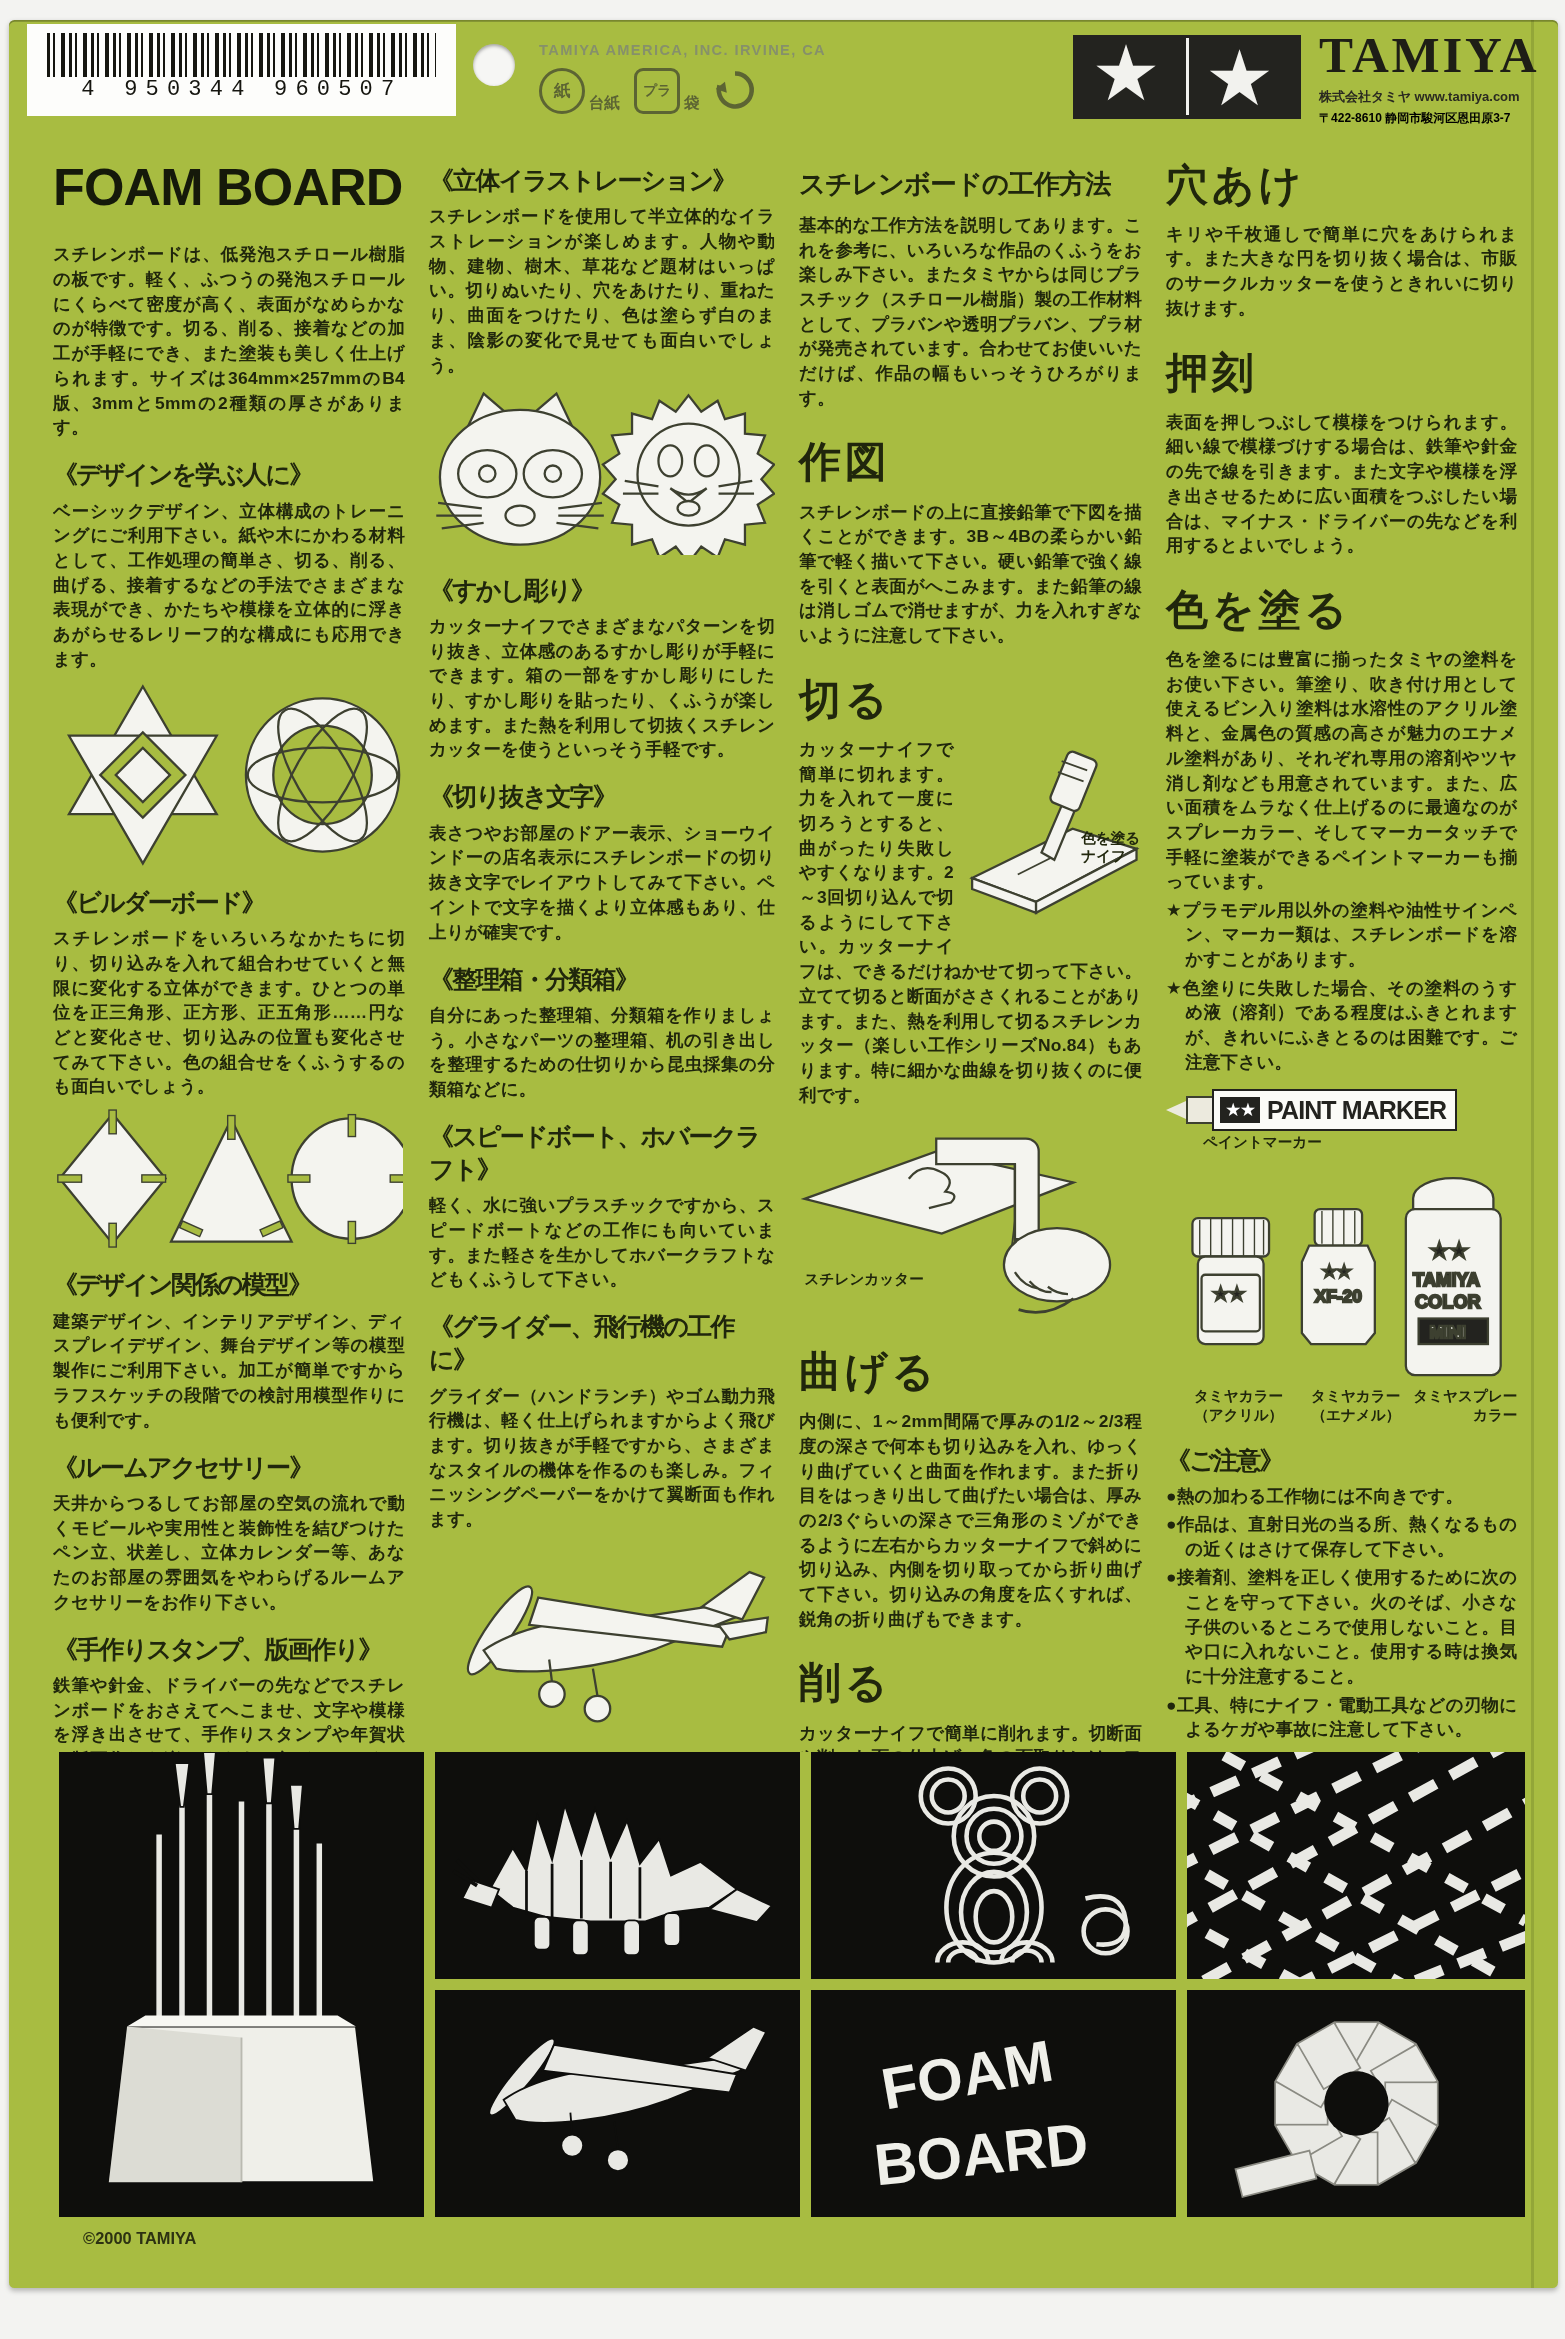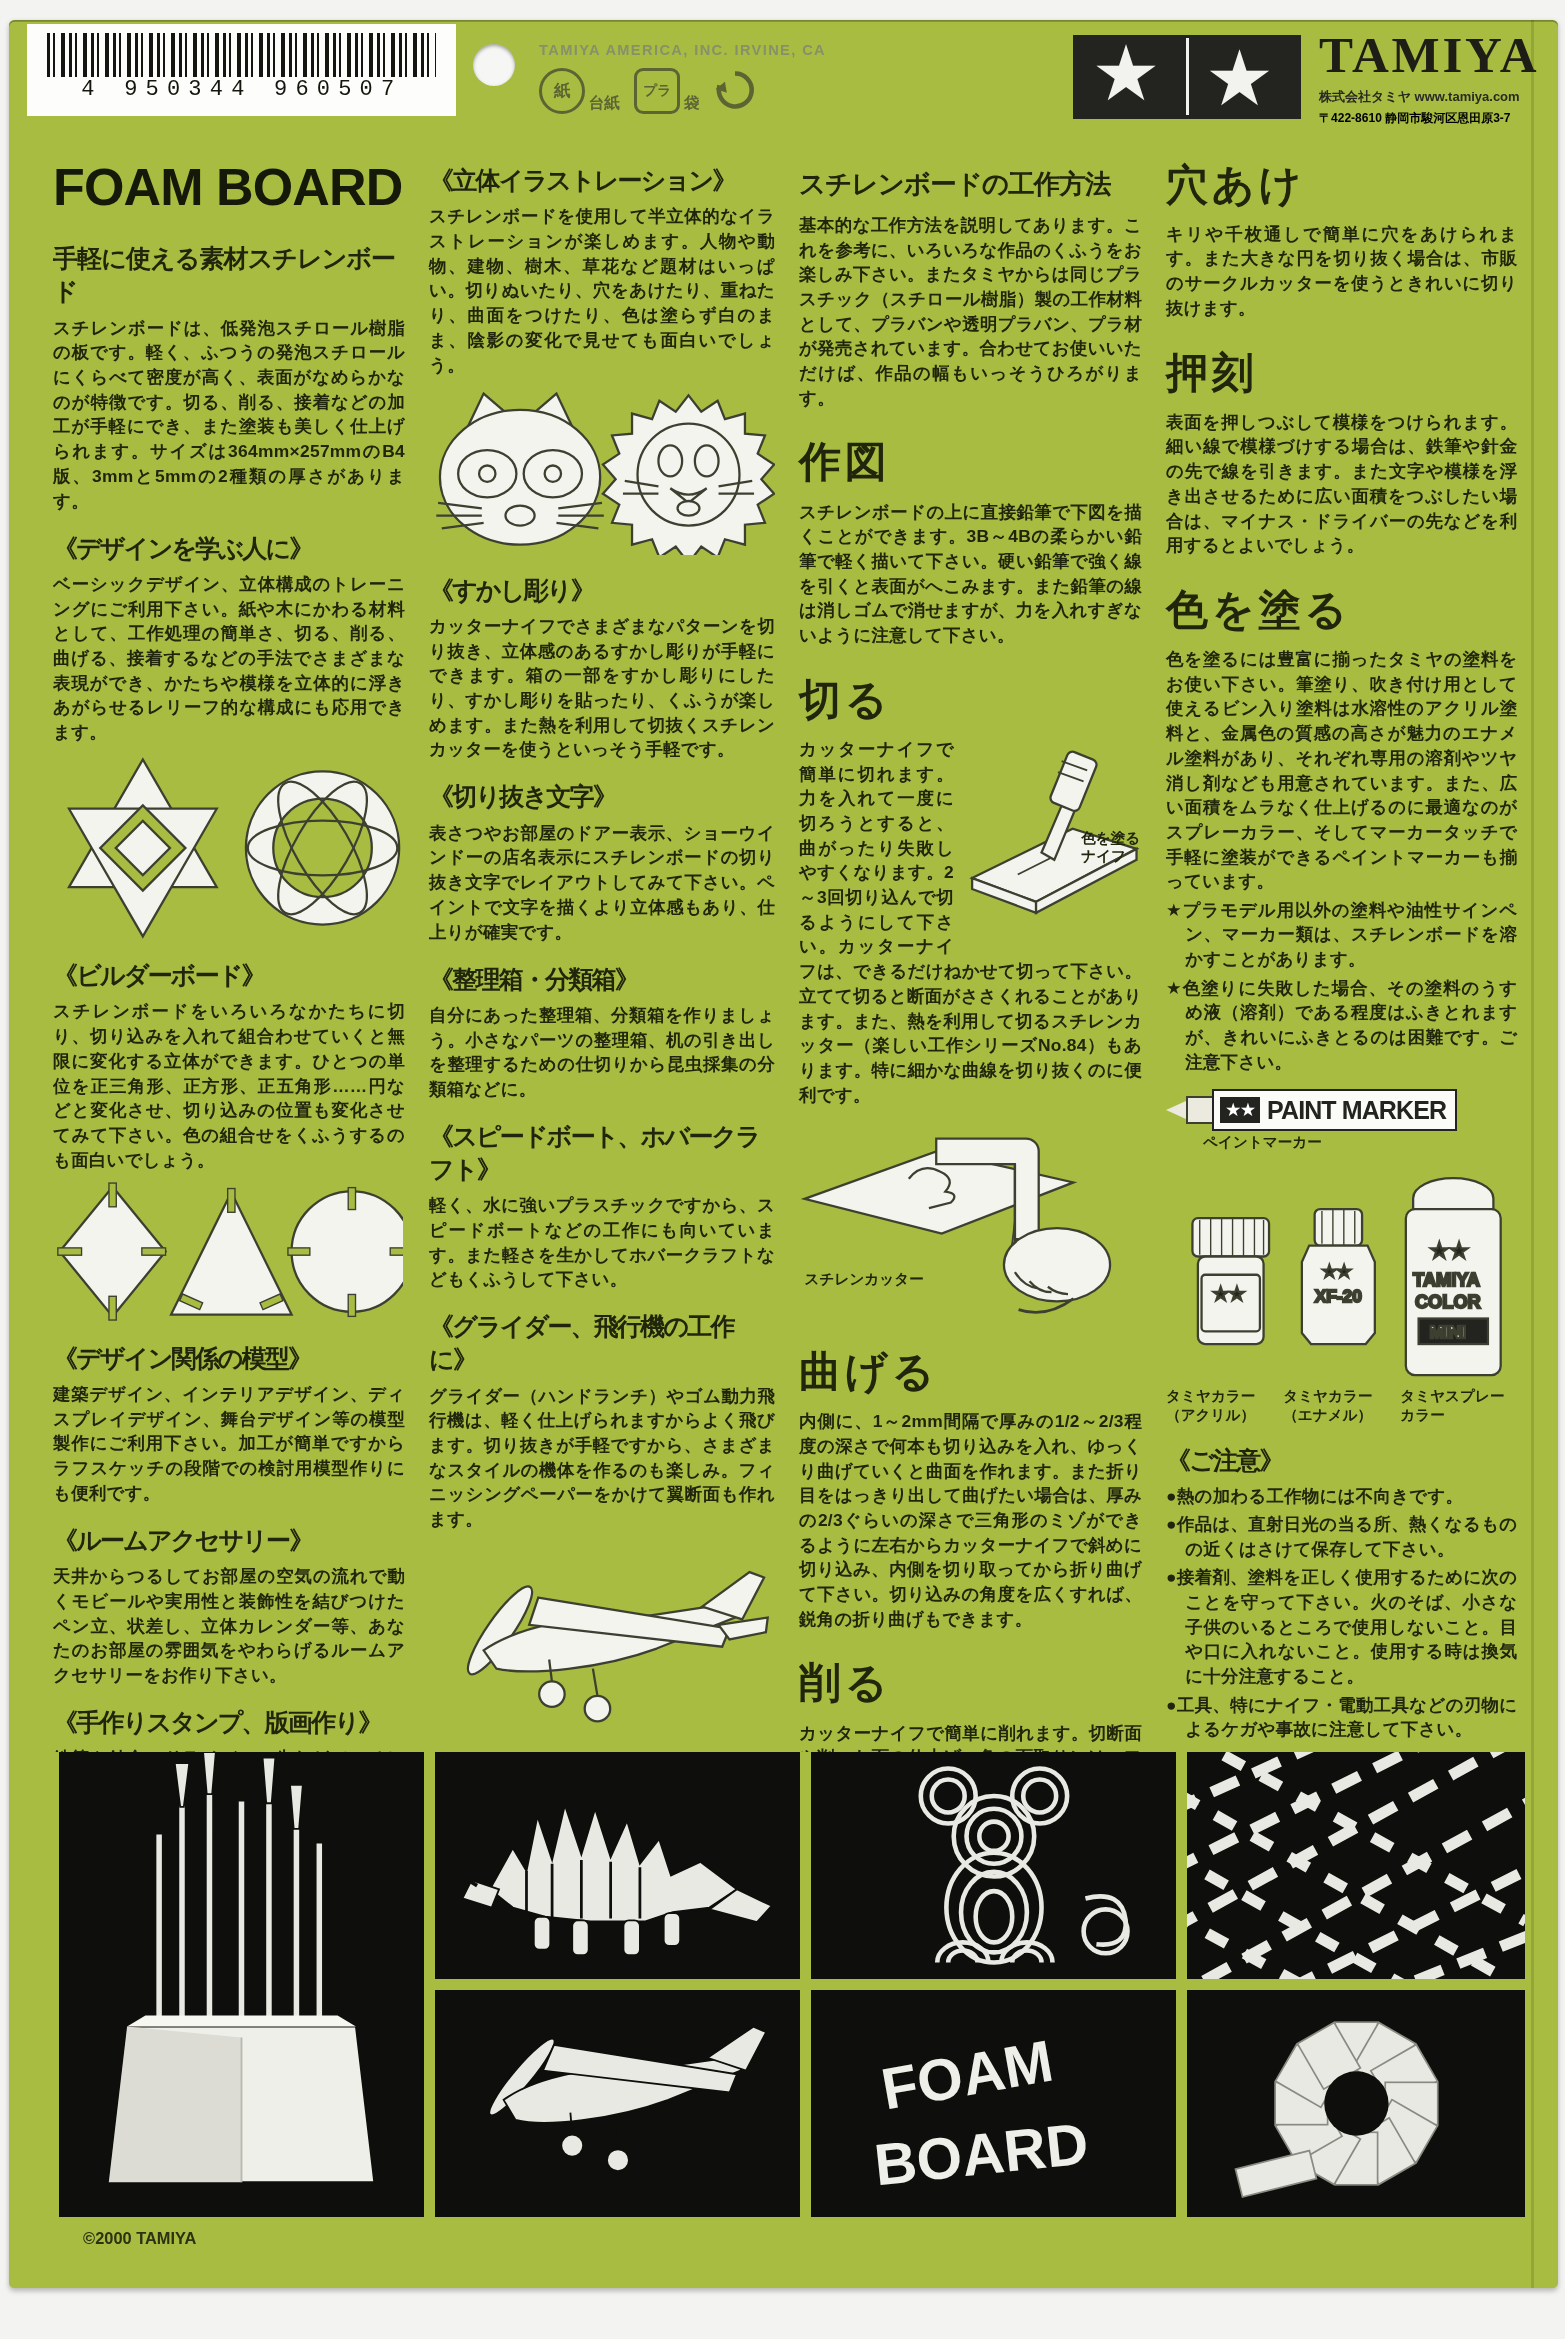--- a/index.html
+++ b/index.html
@@ -54,21 +54,21 @@
   .sec-h.first{margin-top:11px;}
   .big-h{font-size:42px;font-weight:900;letter-spacing:3.7px;margin:24px 0 9.1px;}
   .big-h.first{margin-top:3.7px;}
   .mid-h{font-size:26.5px;font-weight:900;letter-spacing:-0.9px;margin:12.8px 0 11px;}
   .body{font-size:17.4px;line-height:1.42;font-weight:600;text-align:justify;
     letter-spacing:0.3px;margin:0 0 3.7px;}
   .hang{padding-left:1.1em;text-indent:-1.1em;}
   .illus{display:flex;justify-content:center;margin:9.1px 0;}
   .illus-right{float:right;width:179px;margin:3.7px 0 3.7px 9.1px;position:relative;}
   .cap{font-size:14.6px;font-weight:700;white-space:pre-line;line-height:1.3;}
-  .caps-row{display:flex;justify-content:space-between;text-align:left;margin-top:1.8px;}
+  .caps-row{display:flex;justify-content:space-between;text-align:right;margin-top:1.8px;}
   .caps-row .cap{flex:1;}
   .knife-cap{position:absolute;right:1.8px;top:88px;}
   .cutter-wrap{position:relative;margin-top:3.7px;}
   .cutter-cap{position:absolute;left:5.5px;bottom:31px;}
   .marker-row{display:flex;align-items:center;margin:14.6px 0 1.8px;}
   .marker-tip{width:0;height:0;border-top:9.1px solid transparent;border-bottom:9.1px solid transparent;
     border-right:20px solid #eceade;}
   .marker-neck{width:24px;height:24px;background:#eceade;border:2.7px solid #3d4030;border-right:none;}
   .marker-body{display:flex;align-items:center;gap:7.3px;background:#fbfbf7;border:2.7px solid #23231f;
     padding:3.7px 9.1px 3.7px 5.5px;height:31px;}
@@ -117,21 +117,20 @@
     <span class="logo-star" style="left:132px;top:5.5px;">★</span>
   </div>
   <div class="brand">TAMIYA</div>
   <div class="co-line1">株式会社タミヤ www.tamiya.com</div>
   <div class="co-line2">〒422-8610 静岡市駿河区恩田原3-7</div>
 
   <div class="cols">
 
     <div class="col">
       <div class="fb-title">FOAM BOARD</div>
-      <div class="sub-h">手軽に使える素材スチレンボード</div>
       <p class="body">スチレンボードは、低発泡スチロール樹脂の板です。軽く、ふつうの発泡スチロールにくらべて密度が高く、表面がなめらかなのが特徴です。切る、削る、接着などの加工が手軽にでき、また塗装も美しく仕上げられます。サイズは364mm×257mmのB4版、3mmと5mmの2種類の厚さがあります。</p>
 
       <div class="sec-h">《デザインを学ぶ人に》</div>
       <p class="body">ベーシックデザイン、立体構成のトレーニングにご利用下さい。紙や木にかわる材料として、工作処理の簡単さ、切る、削る、曲げる、接着するなどの手法でさまざまな表現ができ、かたちや模様を立体的に浮きあがらせるレリーフ的な構成にも応用できます。</p>
       <div class="illus">
         <svg width="347" height="187" viewBox="0 0 380 205">
           <g fill="#f4f4ef" stroke="#3d4030" stroke-width="2.5">
             <polygon points="95,6 176,146 14,146"></polygon>
             <polygon points="95,200 14,60 176,60"></polygon>
             <rect x="62" y="70" width="66" height="66" transform="rotate(45 95 103)" fill="#a8bc41"></rect>

